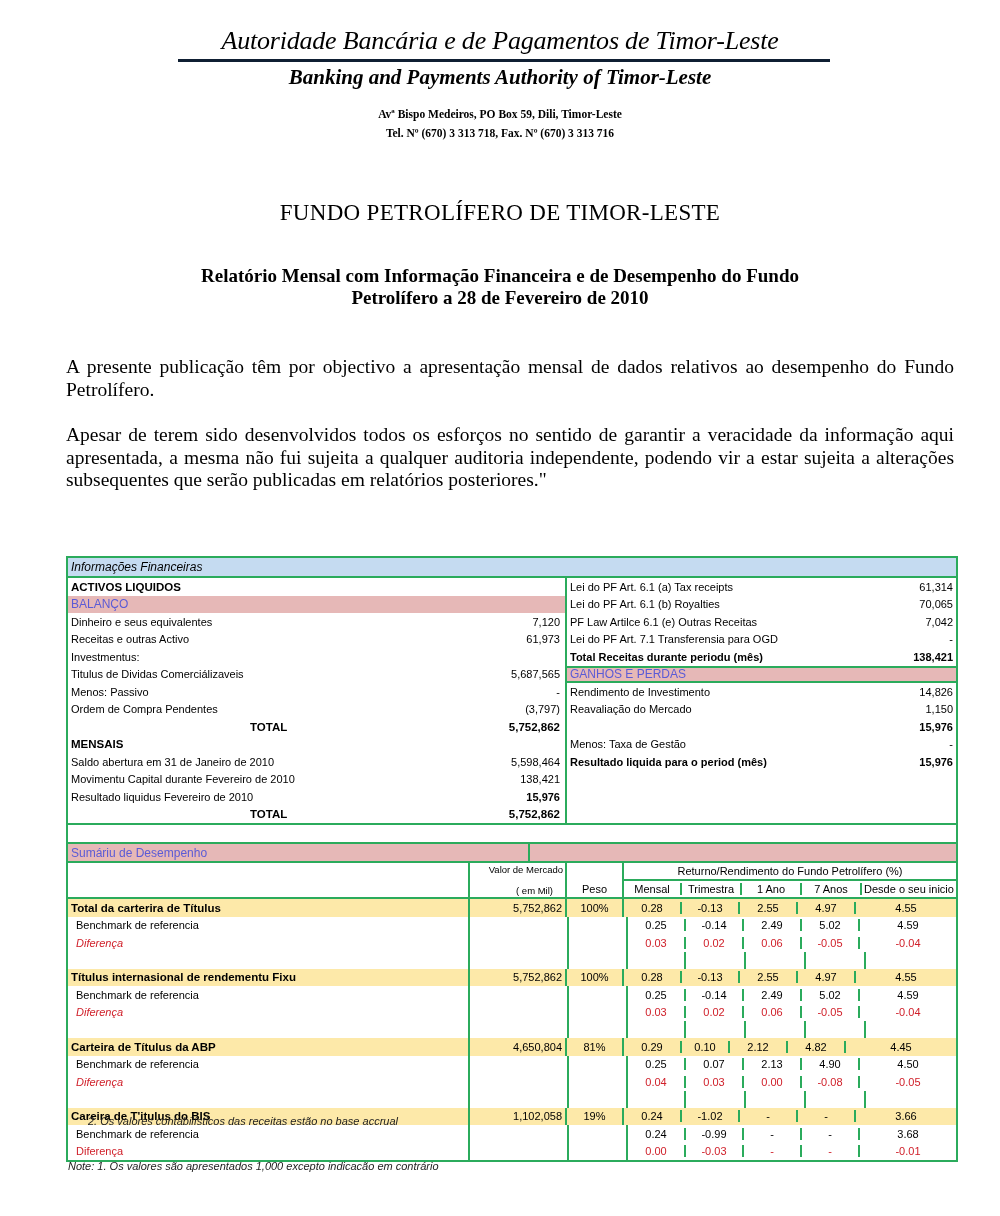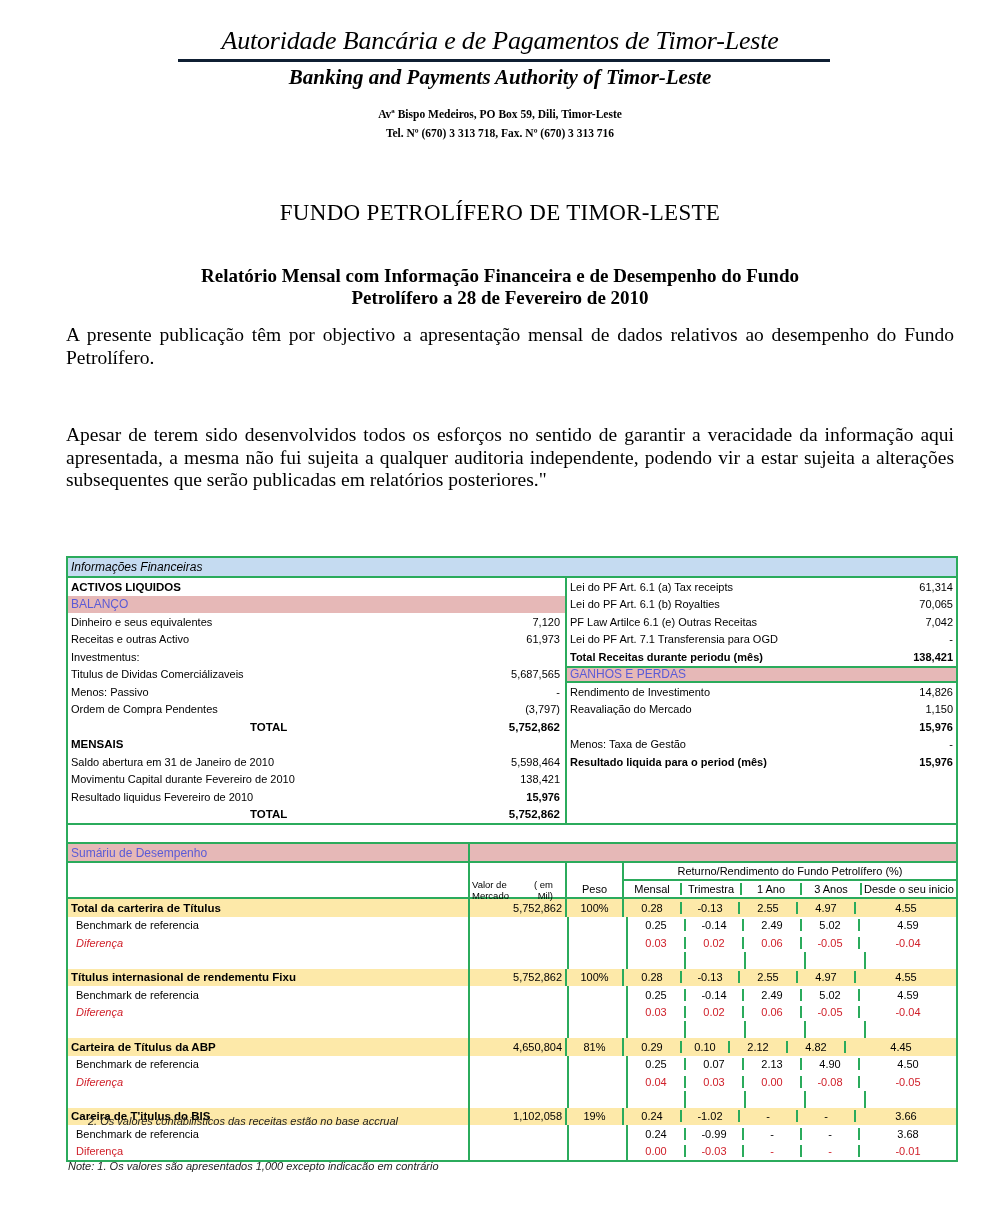--- a/index.html
+++ b/index.html
@@ -44,21 +44,21 @@
 <div class="abs hdr2">Banking and Payments Authority of Timor-Leste</div>
 <div class="abs addr" style="top:108px">Avª Bispo Medeiros, PO Box 59, Dili, Timor-Leste</div>
 <div class="abs addr" style="top:127px">Tel. Nº (670) 3 313 718, Fax. Nº (670) 3 313 716</div>
 
 <div class="abs title">FUNDO PETROLÍFERO DE TIMOR-LESTE</div>
 <div class="abs subtitle">
   <div>Relatório Mensal com Informação Financeira e de Desempenho do Fundo</div>
   <div>Petrolífero a 28 de Fevereiro de 2010</div>
 </div>
 
-<div class="abs para" style="top:324px">A presente publicação têm por objectivo a apresentação mensal de dados relativos ao desempenho do Fundo Petrolífero.</div>
+<div class="abs para" style="top:356px">A presente publicação têm por objectivo a apresentação mensal de dados relativos ao desempenho do Fundo Petrolífero.</div>
 <div class="abs para" style="top:424px">Apesar de terem sido desenvolvidos todos os esforços no sentido de garantir a veracidade da informação aqui apresentada, a mesma não fui sujeita a qualquer auditoria independente, podendo vir a estar sujeita a alterações subsequentes que serão publicadas em relatórios posteriores."</div>
 
 <div class="abs ft ft-box">
   <div class="blue-hdr">Informações Financeiras</div>
 
   <div style="display:flex;">
 
     <div style="width:497px;" class="green-r">
       <div class="row">
           <div class="cell b" style="font-size:11.5px">ACTIVOS LIQUIDOS</div>
@@ -158,38 +158,38 @@
         <div class="cell b" style="width:290px">Resultado liquida para o period (mês)</div>
         <div class="cell num b" style="flex:1">15,976</div>
       </div>
     </div>
   </div>
 
   <div class="green-t green-b" style="height:17px;"></div>
 
   <div>
     <div style="display:flex;height:17px;" class="pink green-b">
-      <div class="cell" style="width:400px;display:flex;align-items:center;">Sumáriu de Desempenho</div>
+      <div class="cell" style="width:460px;display:flex;align-items:center;">Sumáriu de Desempenho</div>
       <div class="green-l" style="flex:1"></div>
     </div>
 
     <div style="display:flex;height:34px;" class="green-b">
       <div style="width:400px"></div>
-      <div class="green-l" style="width:97px;font-size:9.5px;display:flex;flex-direction:row;justify-content:space-between;padding:16px 2px;box-sizing:border-box;">
+      <div class="green-l" style="width:97px;font-size:9.5px;display:flex;flex-direction:column;justify-content:space-between;padding:1px 2px;box-sizing:border-box;align-items:flex-end;">
         <div>Valor de Mercado</div>
         <div style="text-align:right;padding-right:10px">( em Mil)</div>
       </div>
       <div class="green-l center" style="width:57px;display:flex;align-items:flex-end;justify-content:center;padding-bottom:2px;box-sizing:border-box;">Peso</div>
       <div class="green-l" style="flex:1;display:flex;flex-direction:column;">
         <div class="center green-b" style="height:16px;line-height:16px;">Returno/Rendimento do Fundo Petrolífero (%)</div>
         <div style="display:flex;flex:1;align-items:center;">
           <div class="center" style="width:56px">Mensal</div>
           <div class="center green-l" style="width:58px">Trimestra</div>
           <div class="center green-l" style="width:58px">1 Ano</div>
-          <div class="center green-l" style="width:58px">3 Anos</div>
+          <div class="center green-l" style="width:58px">7 Anos</div>
           <div class="center green-l" style="flex:1">Desde o seu inicio</div>
         </div>
       </div>
     </div>
 
     <div id="perf-groups">
         <div>
       <div class="row gold">
         <div class="cell b" style="width:400px;font-size:11.5px">Total da carterira de Títulus</div>
         <div class="cell num green-l" style="width:97px;height:100%;display:flex;align-items:center;justify-content:flex-end">5,752,862</div>

